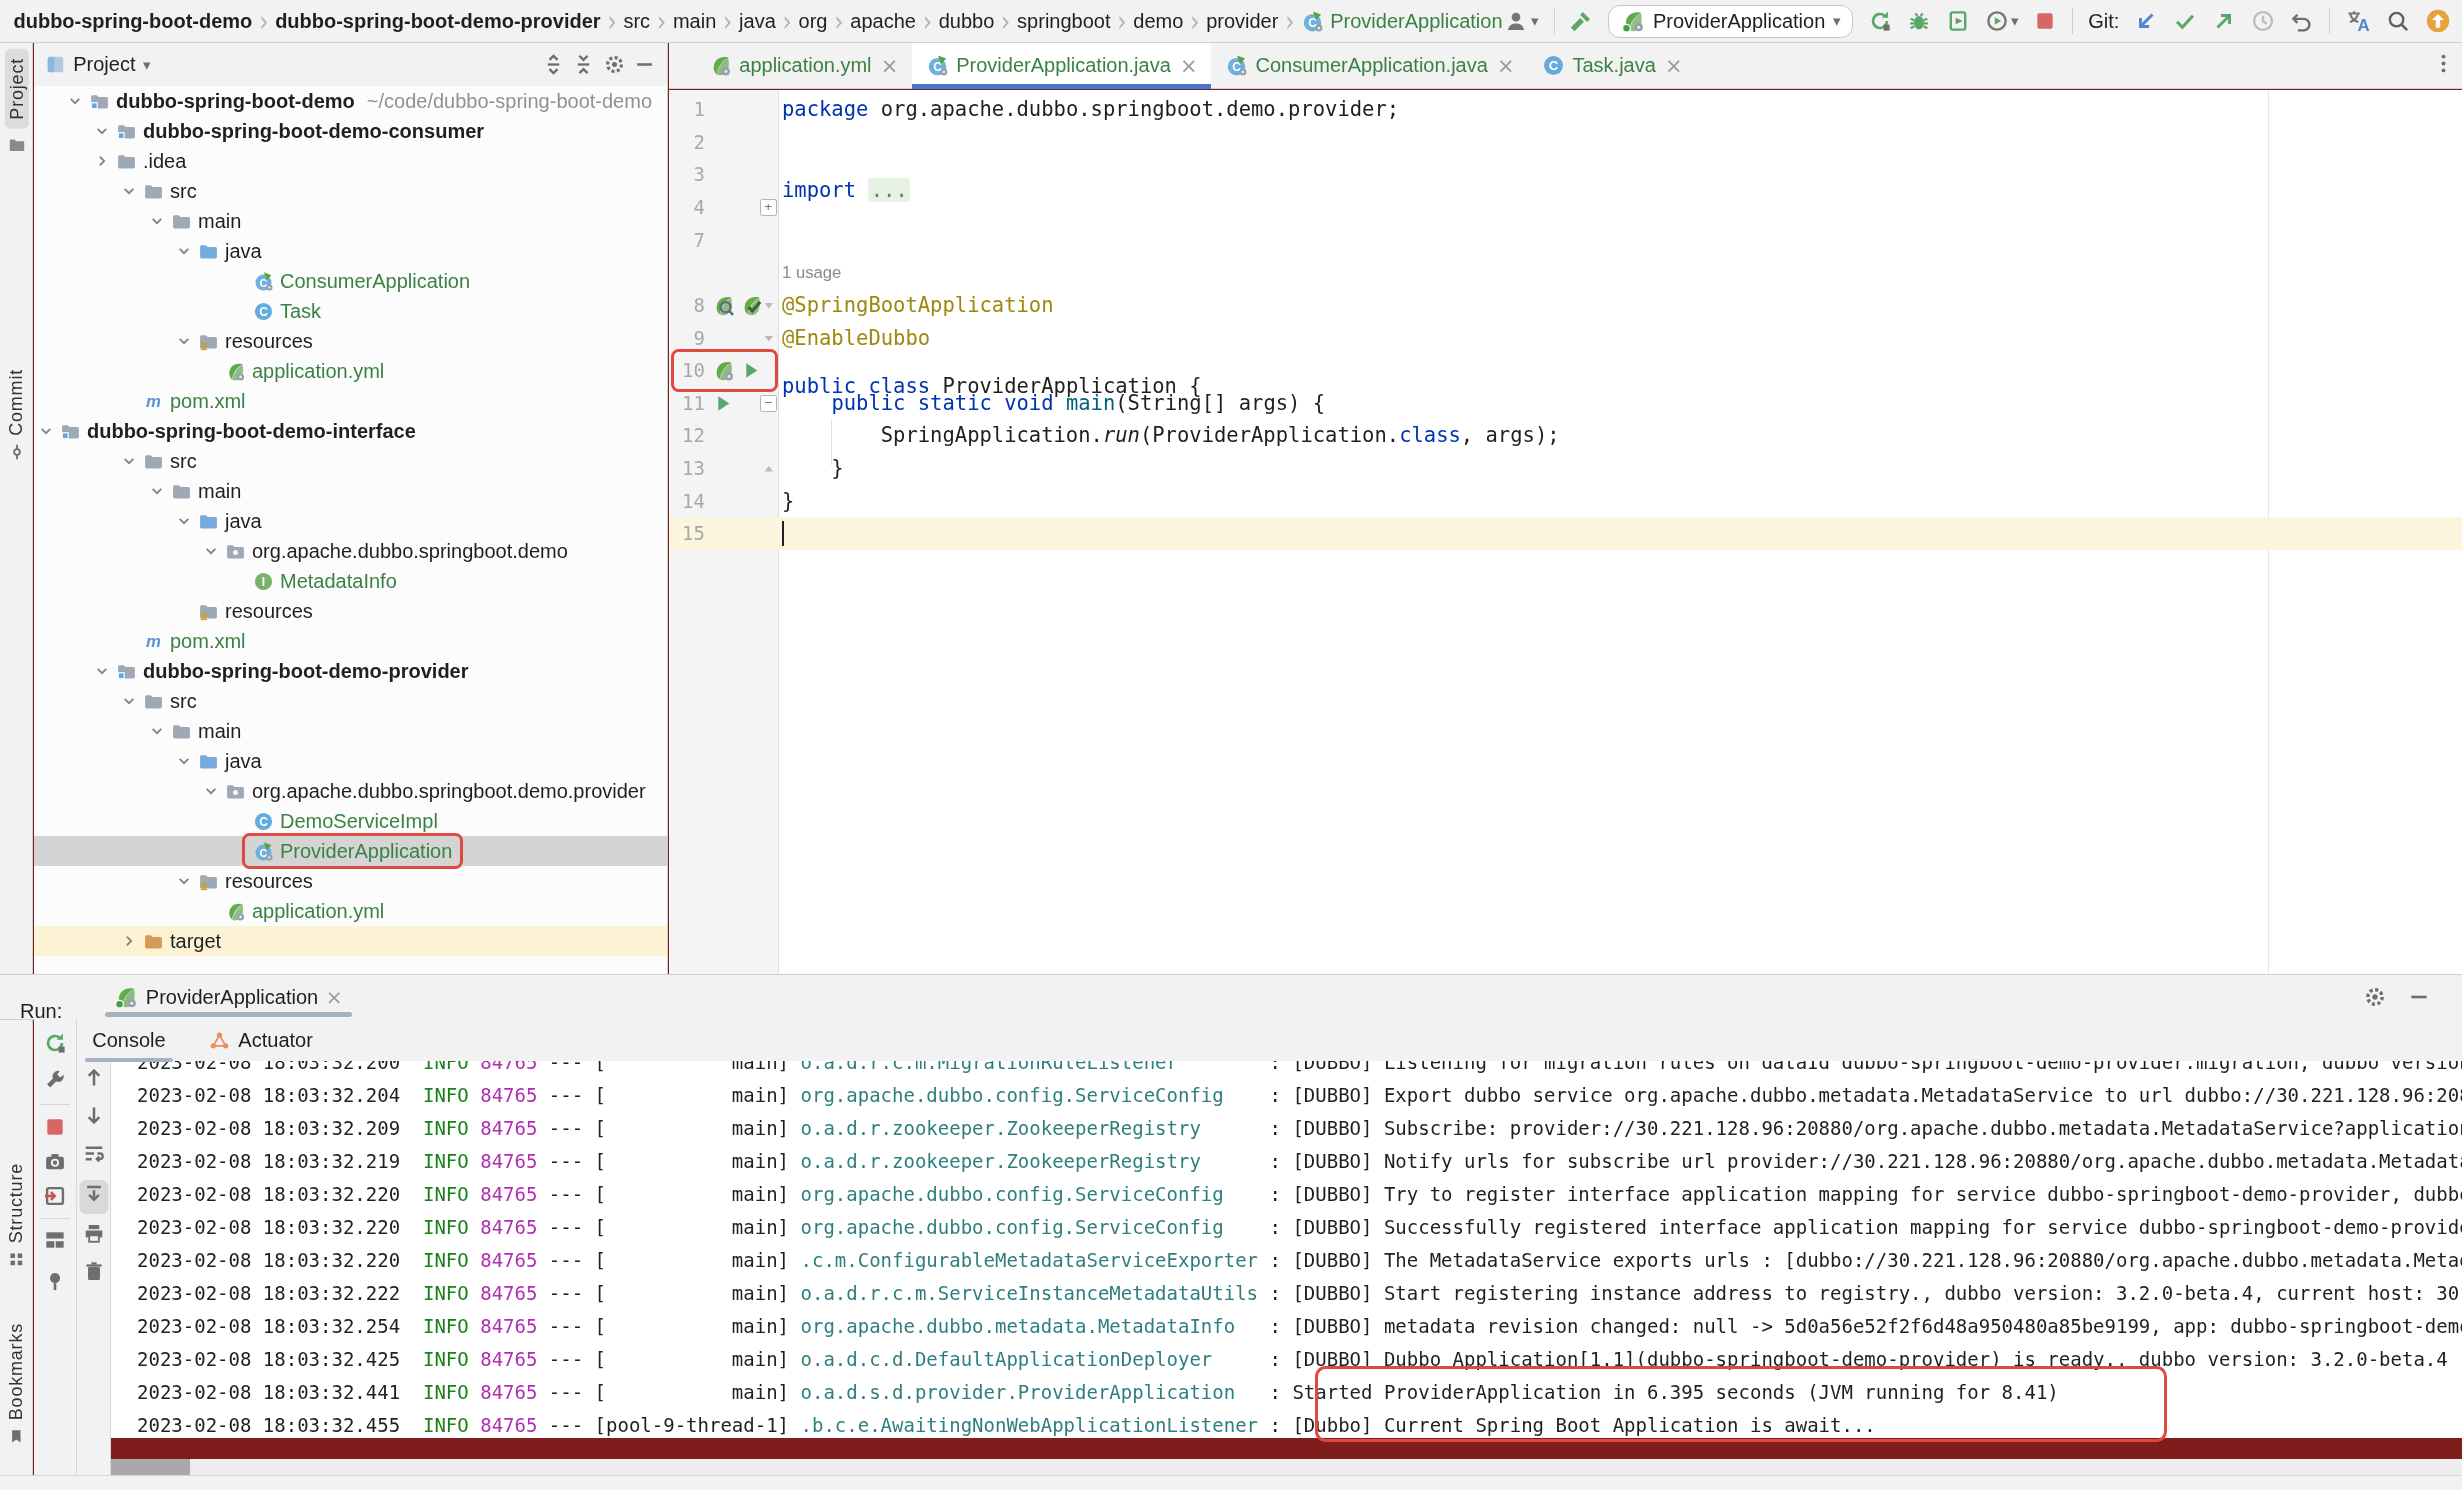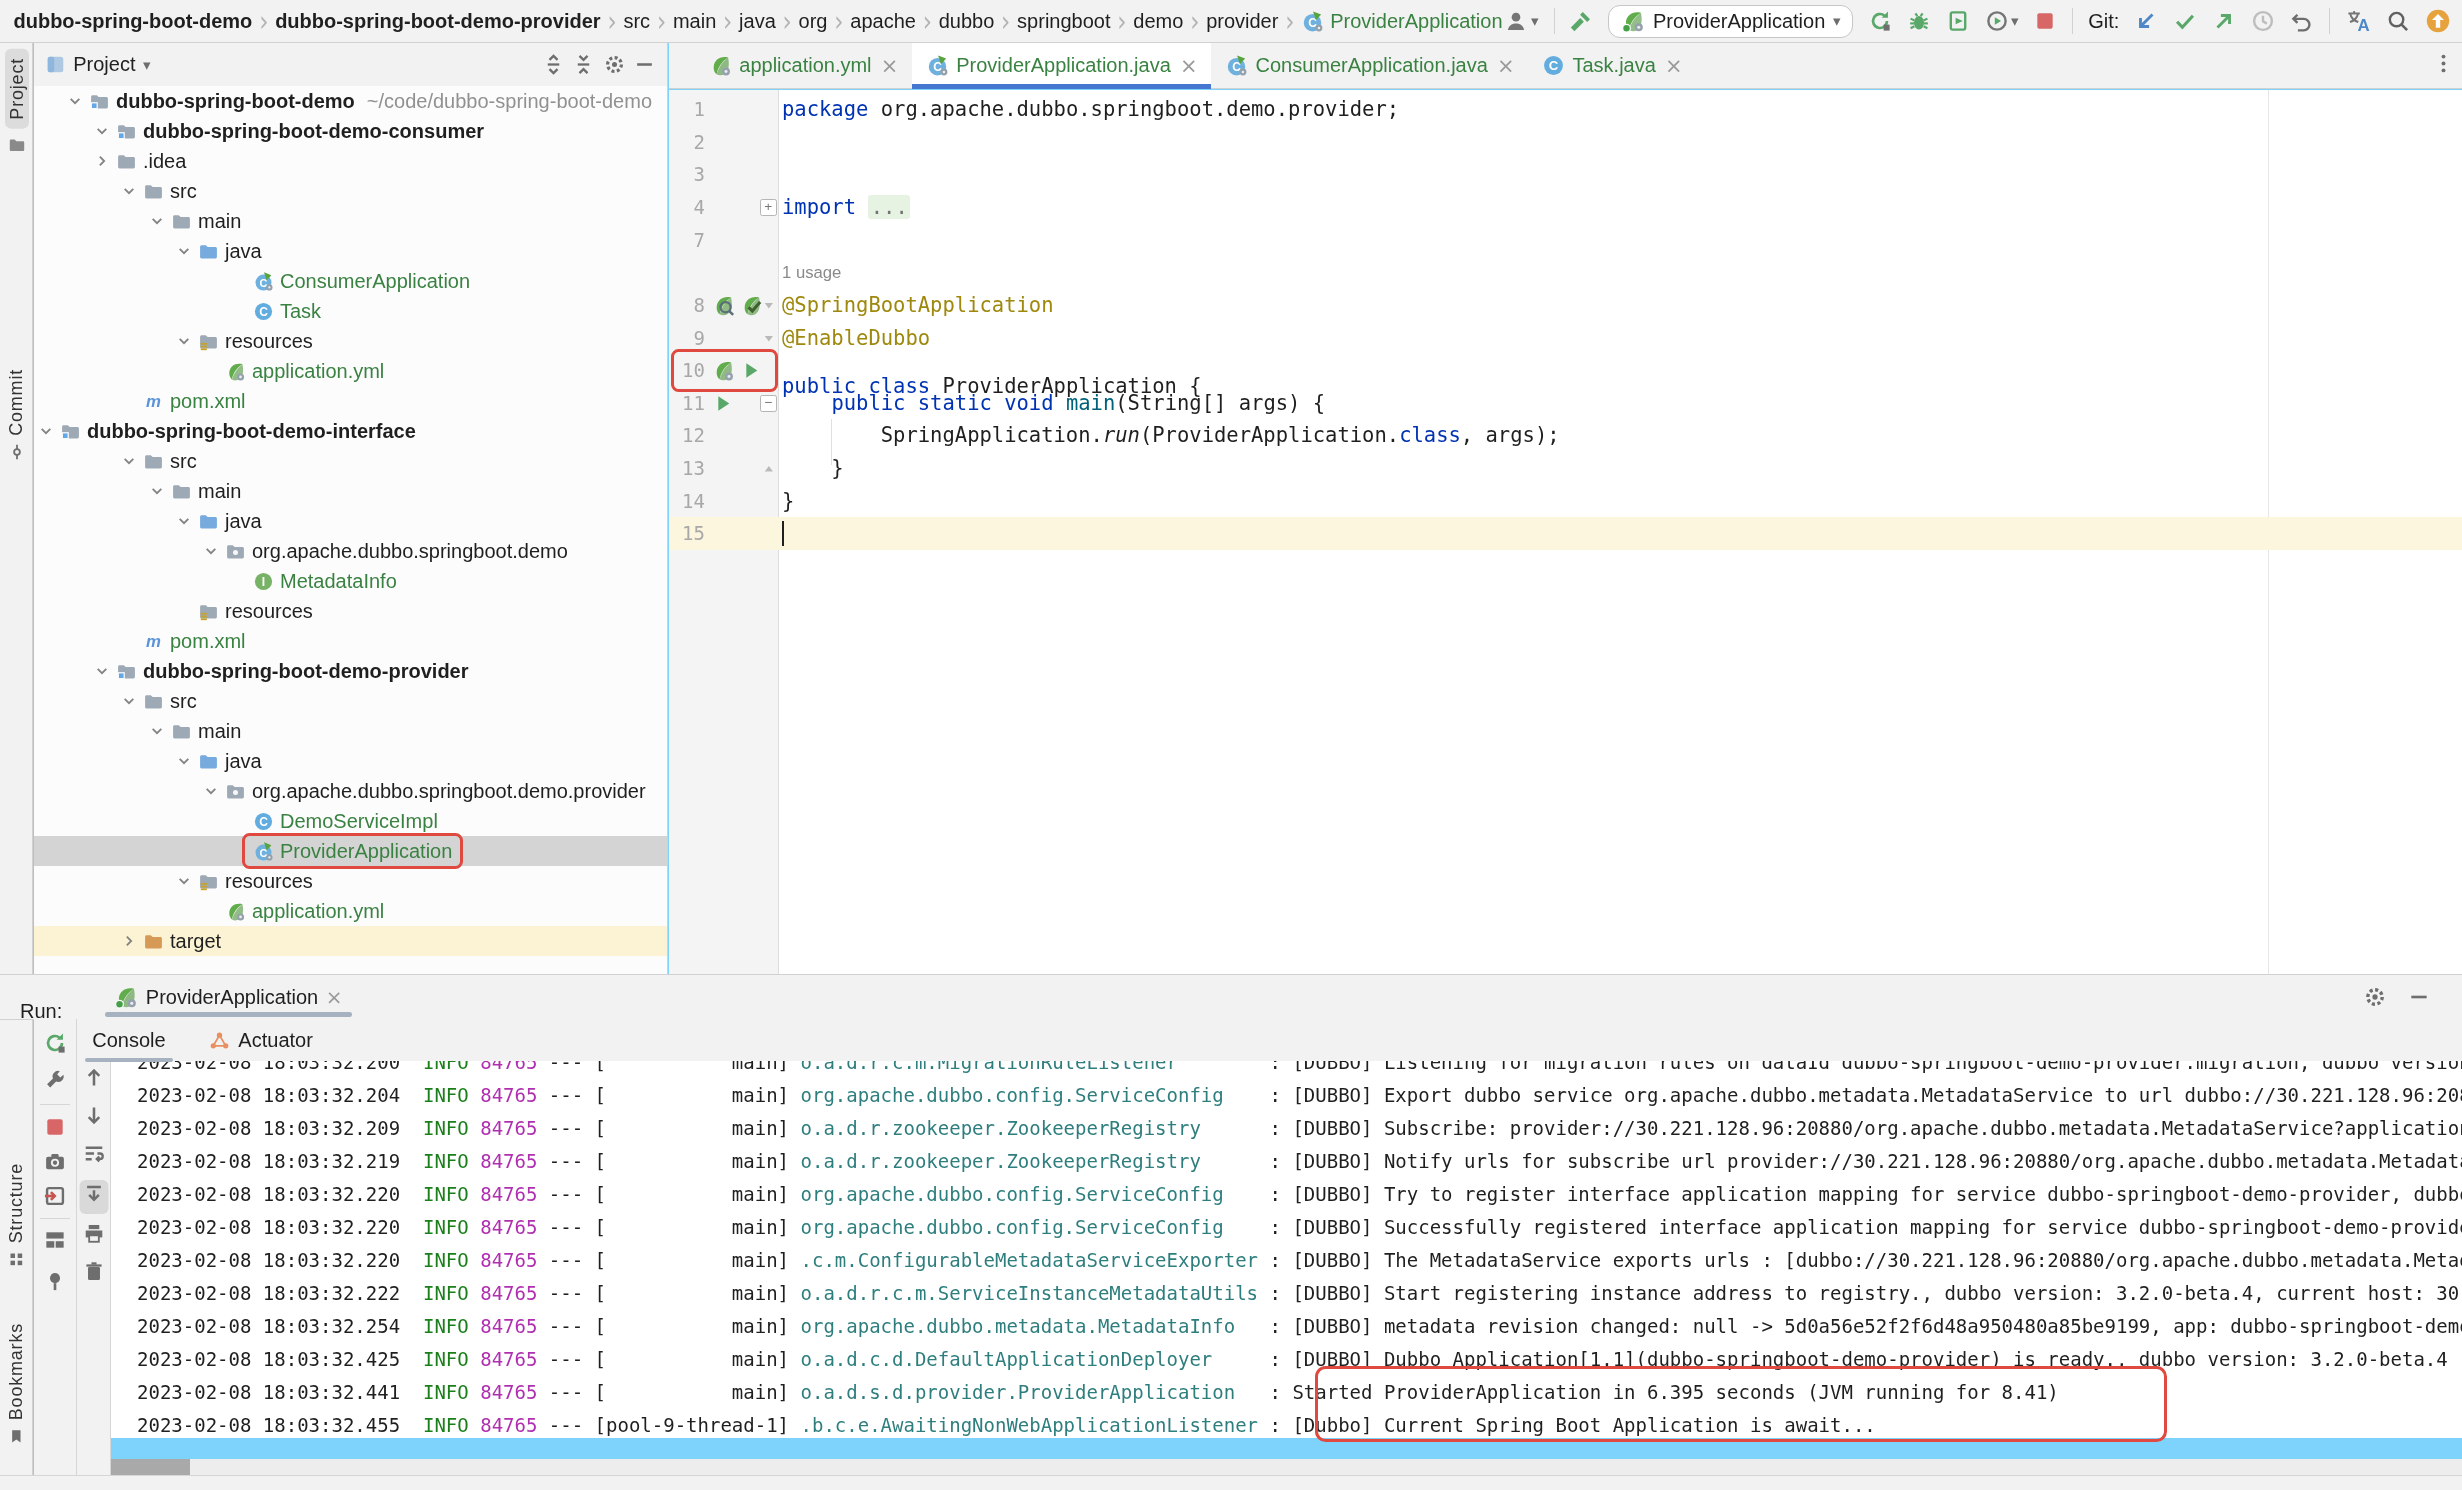--- a/index.html
+++ b/index.html
@@ -1,16 +1,16 @@
 <!DOCTYPE html>
 <html style="font-size:12px"><head>
 <meta charset="utf-8">
 <style>
   html,body{margin:0;padding:0;background:#ddd;}
-  .app{position:relative;width:2462px;height:1491px;background:#7dd3fc;overflow:hidden;
+  .app{position:relative;width:2462px;height:1491px;background:#7f1d1d;overflow:hidden;
        font-family:"Liberation Sans",sans-serif;font-size:20px;color:#1f1f1f;}
   .icn{display:inline-flex;align-items:center;justify-content:center;flex:0 0 auto;}
   .icn svg{width:100%;height:100%;display:block;}
   .glyph{font-family:"DejaVu Sans",sans-serif;}
 
   
   .topbar{position:absolute;left:0;top:0;width:2462px;height:43px;background:#f2f2f2;
           border-bottom:0.8px solid #d1d1d1;display:flex;align-items:center;padding:0 12px;box-sizing:border-box;}
   .crumbs{display:flex;align-items:center;white-space:nowrap;}
   .crumb{margin:0 1.5px;}
@@ -906,21 +906,21 @@
     <div class="ed-gutter-bg"></div>
     <div class="marginline"></div>
     <div class="gutterbox"></div>
     <span class="icn" id="i-edcheck" style="width:24px;height:24px">
         <svg viewBox="0 0 20 20">
           <path d="M3.4 10.6l4.4 4.6 8.8-9.6" fill="none" stroke="#59A869" stroke-width="2.6"></path>
         </svg>
       </span>
   <div class="caretline" style="top: 427px;"></div><div class="lnum" style="top:3px">1</div><div class="cline" style="top:3px"><span class="tk">package</span><span class=""> org.apache.dubbo.springboot.demo.provider;</span></div><div class="lnum" style="top:36px">2</div><div class="cline" style="top:36px"></div><div class="lnum" style="top:68px">3</div><div class="cline" style="top:68px"></div><div class="lnum" style="top:101px">4</div><div class="foldm" style="top:101px">
         <span class="fbox">+</span>
-      </div><div class="cline" style="top:101px"><span class="tk">import</span><span class=""> </span><span class="tf">...</span></div><div class="lnum" style="top:134px">7</div><div class="cline" style="top:134px"></div><div class="inlay" style="top:166px">1 usage</div><div class="lnum" style="top:199px">8</div><div class="gics" style="top:199px">
+      </div><div class="cline" style="top:84px"><span class="tk">import</span><span class=""> </span><span class="tf">...</span></div><div class="lnum" style="top:134px">7</div><div class="cline" style="top:134px"></div><div class="inlay" style="top:166px">1 usage</div><div class="lnum" style="top:199px">8</div><div class="gics" style="top:199px">
         <span class="icn" style="width:23px;height:23px">
           <svg viewBox="0 0 20 20">
             <path d="M16.6 3.1C10 1.5 4.8 5 4.1 10.8c-.4 3.2 1 5.6 2.5 6.8C7.8 11.2 11.5 6.3 16.6 3.1z" fill="#61AC4B"></path>
             <path d="M16.6 3.1c-4.6 3.4-8 8-10 14.5 2 1.2 4.8 1.2 7-.2 3.3-2.2 4.5-7.3 3-14.3z" fill="#4C9338" opacity=".6"></path>
             <circle cx="11.8" cy="11.5" r="4.4" fill="none" stroke="#5B6E79" stroke-width="2"></circle>
             <line x1="15" y1="14.8" x2="18.4" y2="18.2" stroke="#5B6E79" stroke-width="2.2"></line>
           </svg>
         </span>
         <span class="icn" style="width:23px;height:23px">
           <svg viewBox="0 0 20 20">

